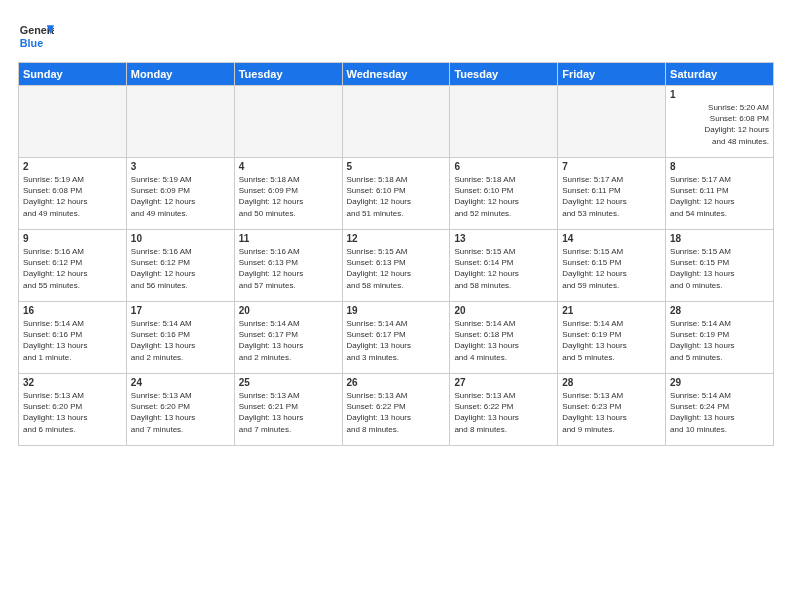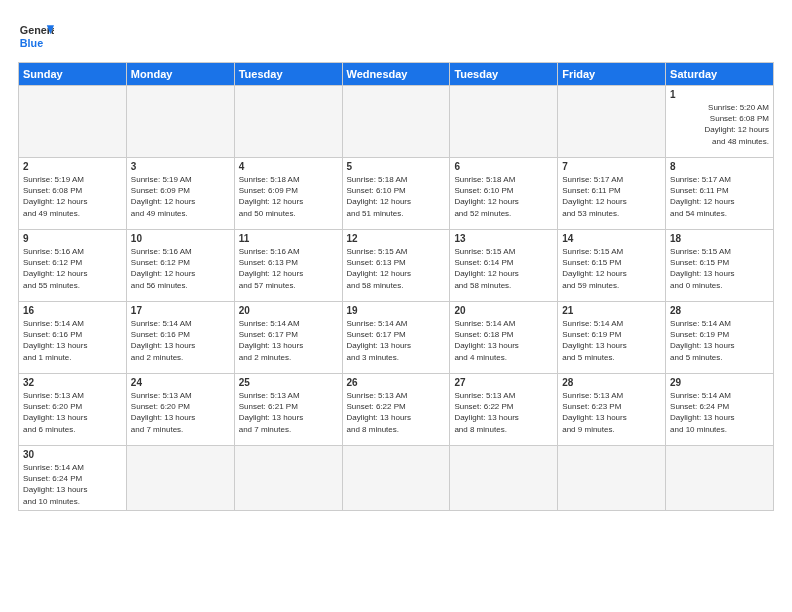--- a/index.html
+++ b/index.html
@@ -329,30 +329,15 @@
 and 9 minutes.</div>
           </td>
           <td>
             <span class="day-number">29</span>
             <div class="day-info" style="white-space: pre-line;">Sunrise: 5:14 AM
 Sunset: 6:24 PM
 Daylight: 13 hours
 and 10 minutes.</div>
           </td>
         </tr>
-        <tr>
-          <td class="last-row" style="height: 60px;">
-            <span class="day-number">30</span>
-            <div class="day-info" style="white-space: pre-line;">Sunrise: 5:14 AM
-Sunset: 6:24 PM
-Daylight: 13 hours
-and 10 minutes.</div>
-          </td>
-          <td class="empty last-row" style="height: 60px;"></td>
-          <td class="empty last-row" style="height: 60px;"></td>
-          <td class="empty last-row" style="height: 60px;"></td>
-          <td class="empty last-row" style="height: 60px;"></td>
-          <td class="empty last-row" style="height: 60px;"></td>
-          <td class="empty last-row" style="height: 60px;"></td>
-        </tr>
       </tbody>
   </table>
 </div>
 
 </body></html>

